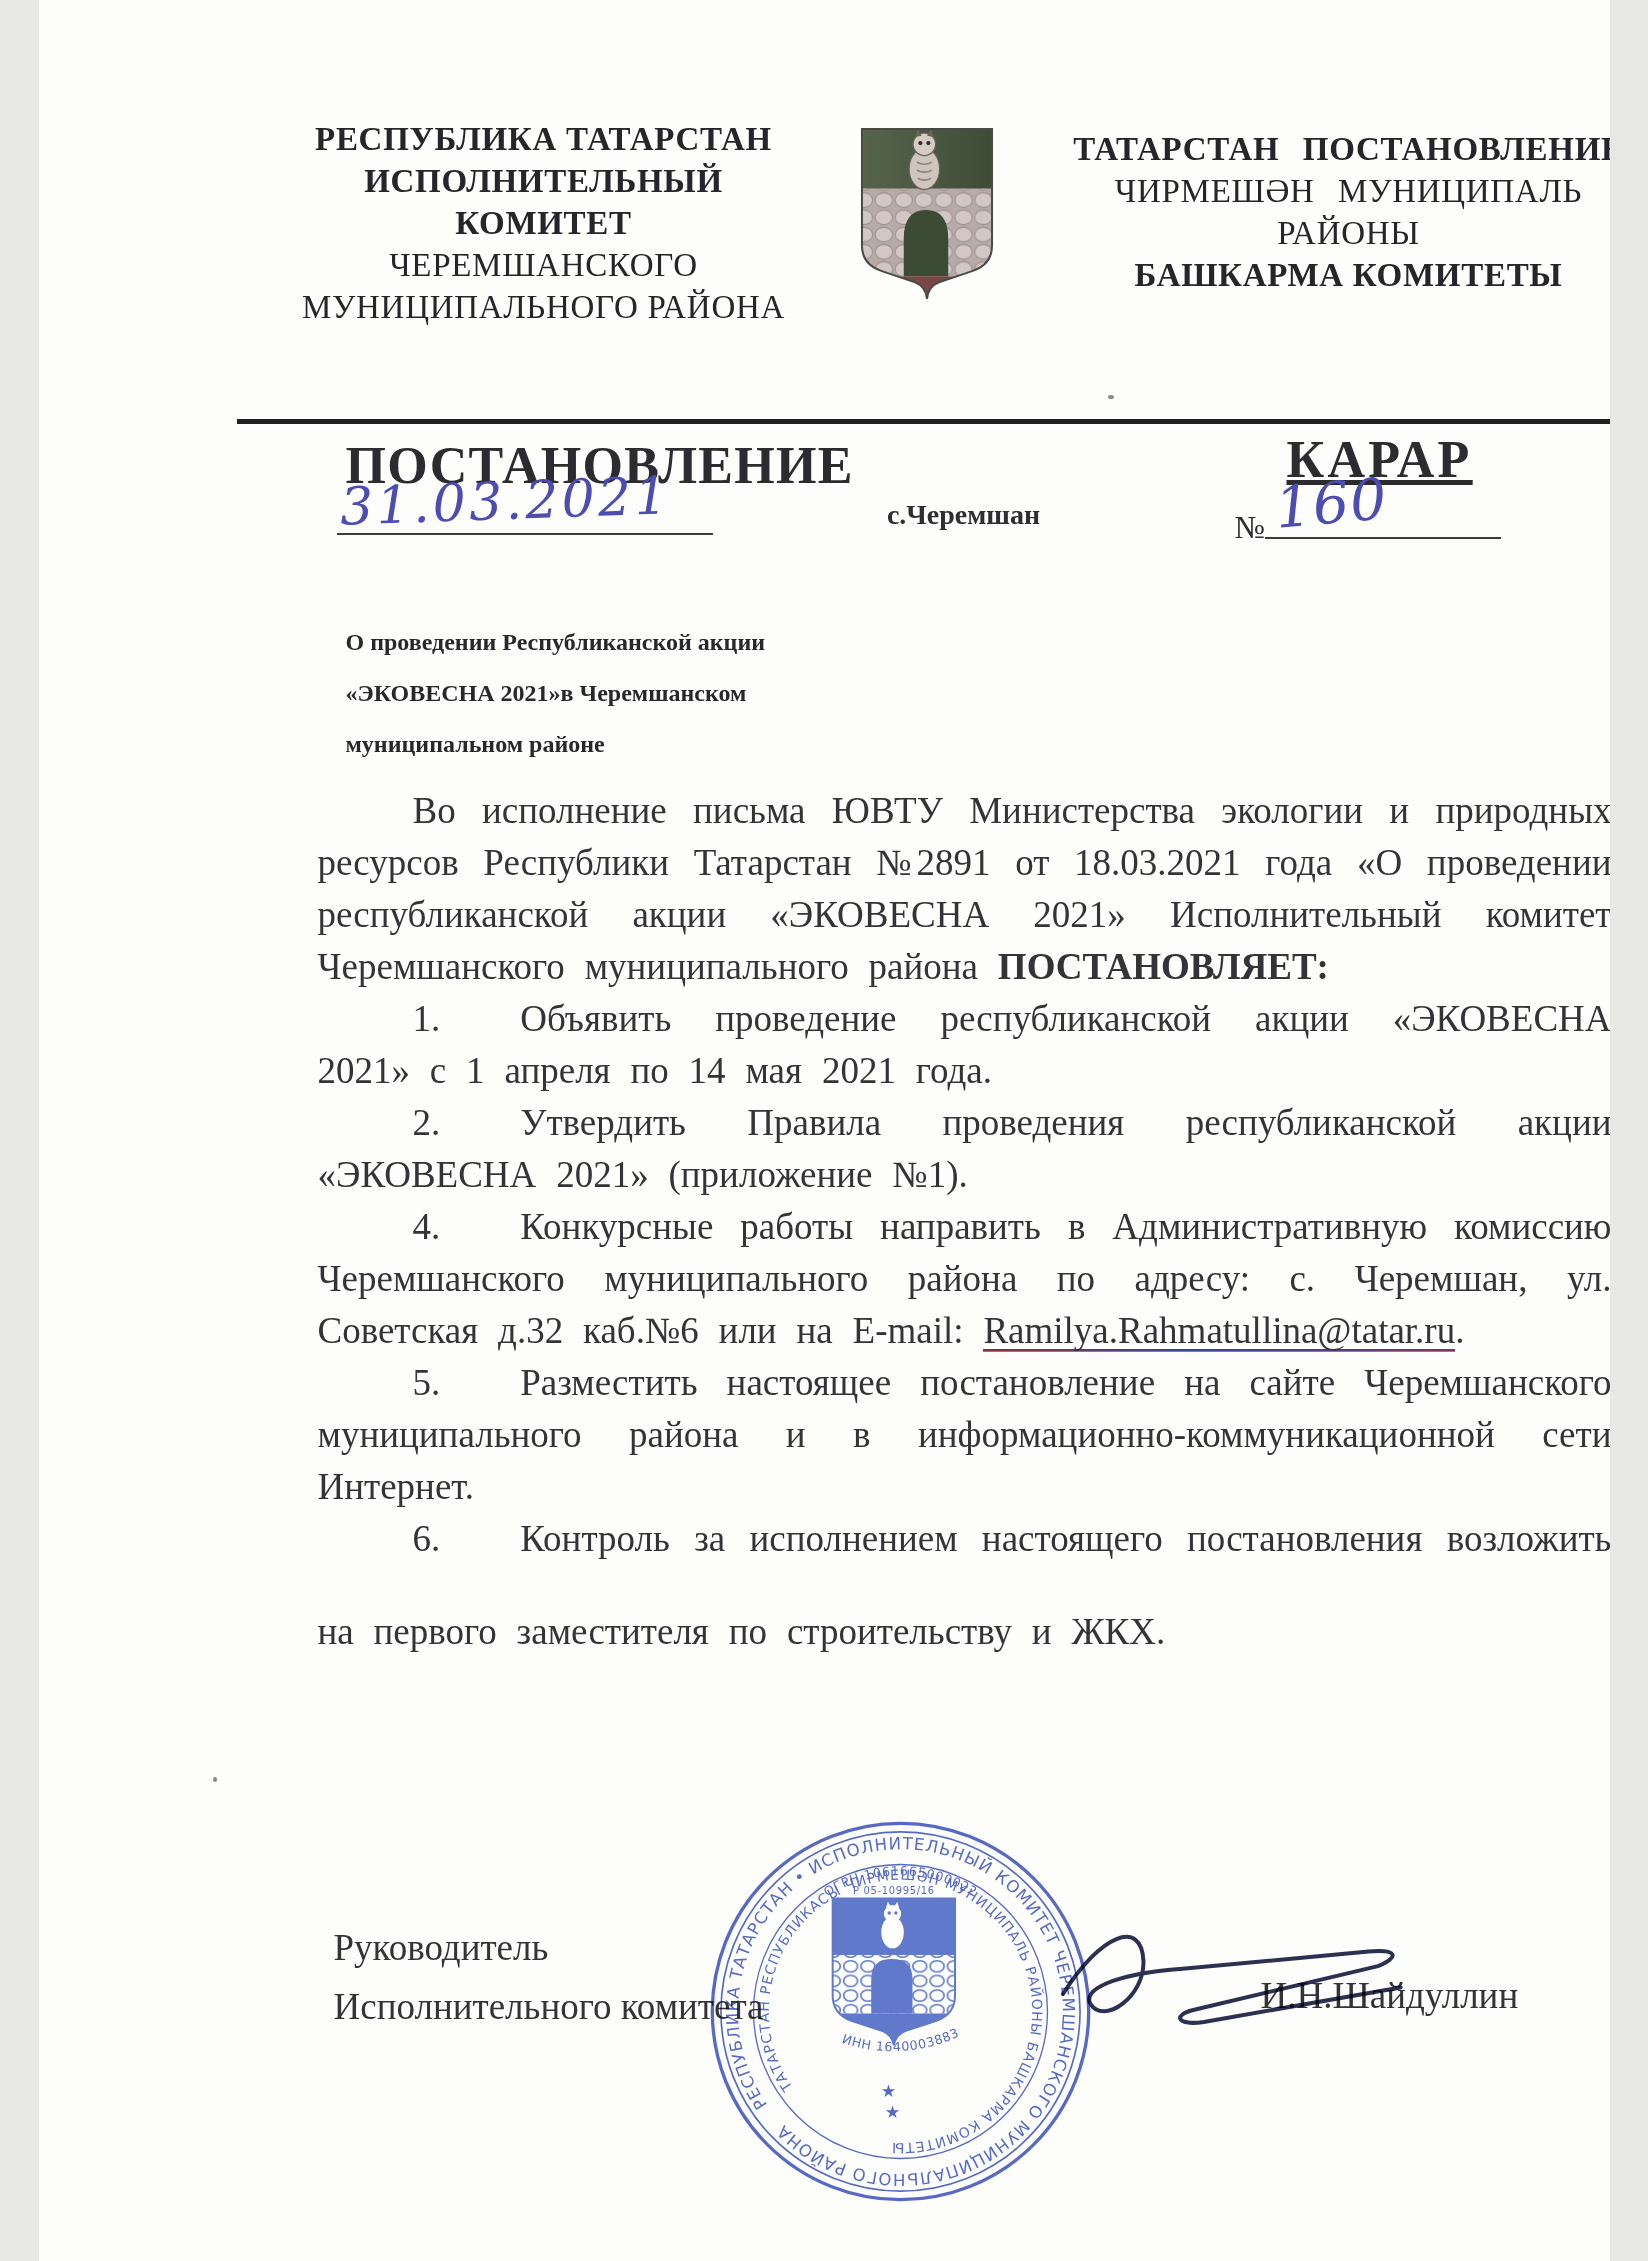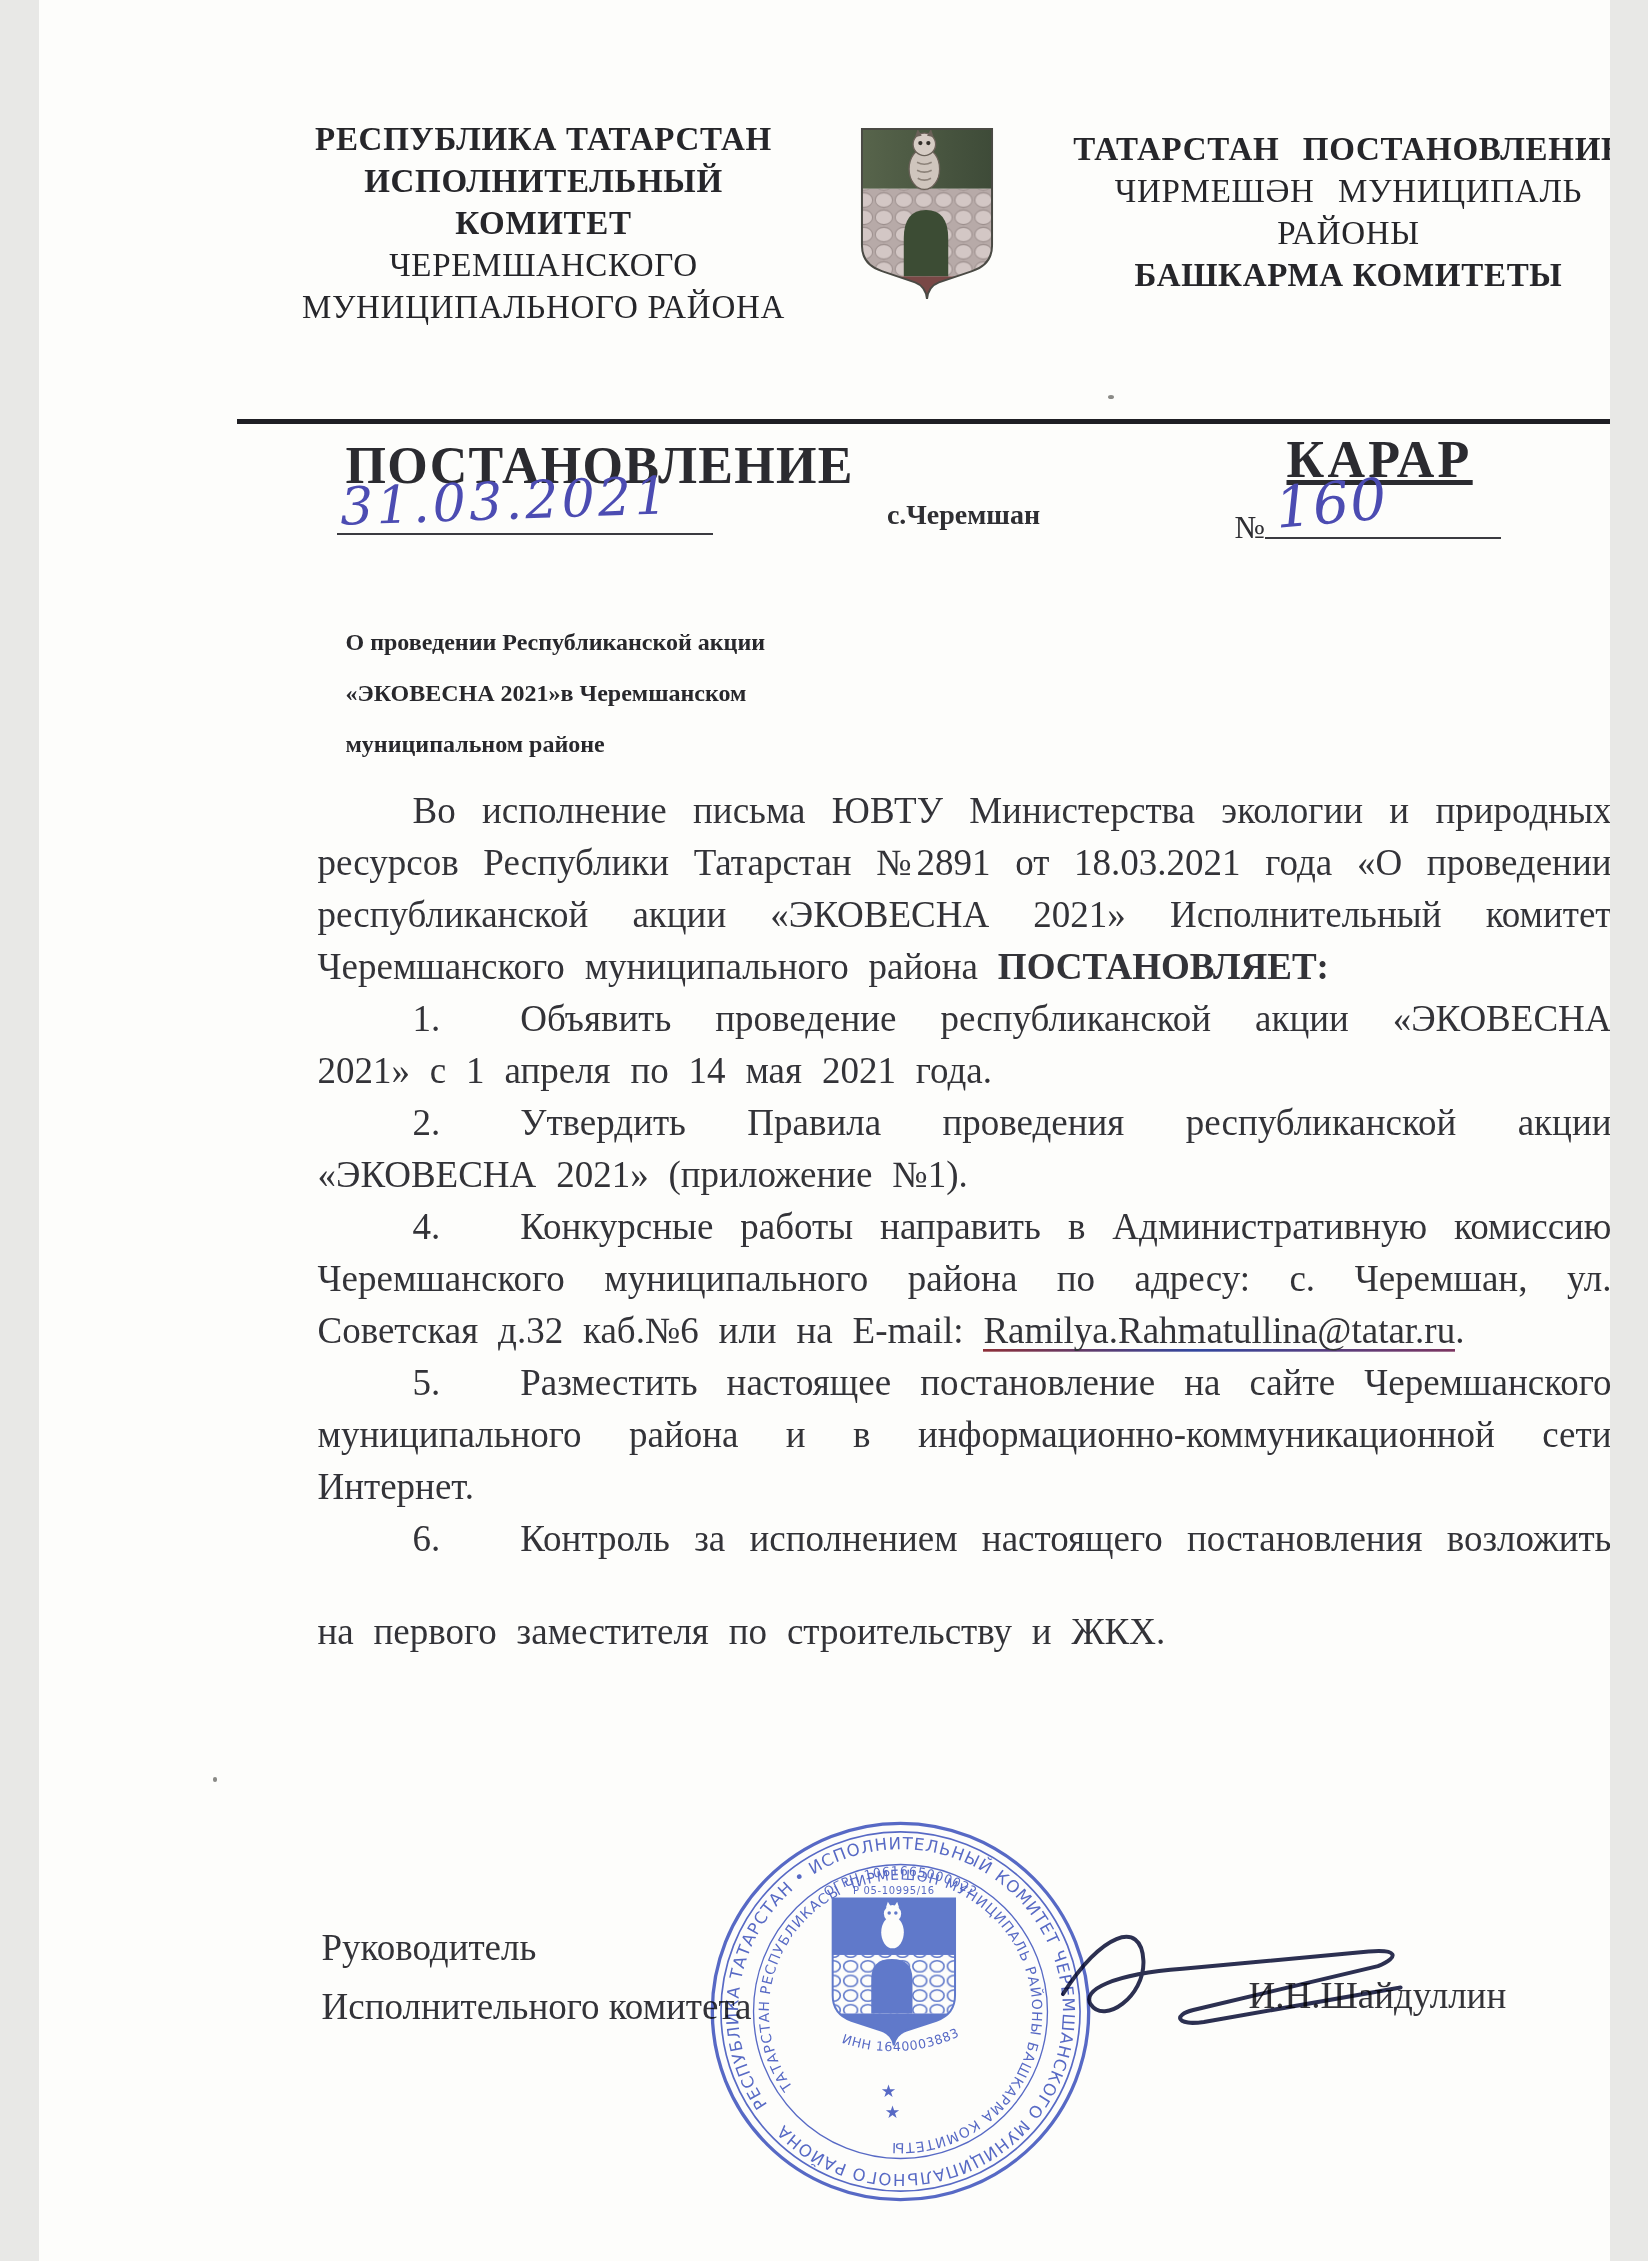--- a/index.html
+++ b/index.html
@@ -28,21 +28,21 @@
   .subject{font-size:24px;font-weight:bold;line-height:51px;color:#28282c;}
   
   .bodytext{width:1294px;font-size:37px;line-height:52px;text-align:justify;word-spacing:10.6px;color:#333338;}
   .bodytext p{margin:0;text-indent:95px;}
   .tab{display:inline-block;width:80px;}
   .item6{line-height:93px;margin-top:-20.6px !important;}
   .email{background-image:linear-gradient(90deg,#8e2f38,#32479f 45%,#7c3560);background-repeat:no-repeat;
          background-size:100% 2.7px;background-position:0 96%;padding-bottom:2.7px;}
   .bold{font-weight:bold;}
   
-  .sig{font-size:37px;color:#333338;}
+  .sig{font-size:37px;color:#333338;margin-left:12px;}
   .stamp-wrap{mix-blend-mode:multiply;opacity:0.93;}
   .pen-wrap{mix-blend-mode:multiply;}
   .speck{background:#8a8a86;border-radius:50%;}
 </style>
 </head>
 <body>
 
 <div class="page">
 
   <div class="abs lh lh-left" style="left:219px;top:118px;width:572px;">

